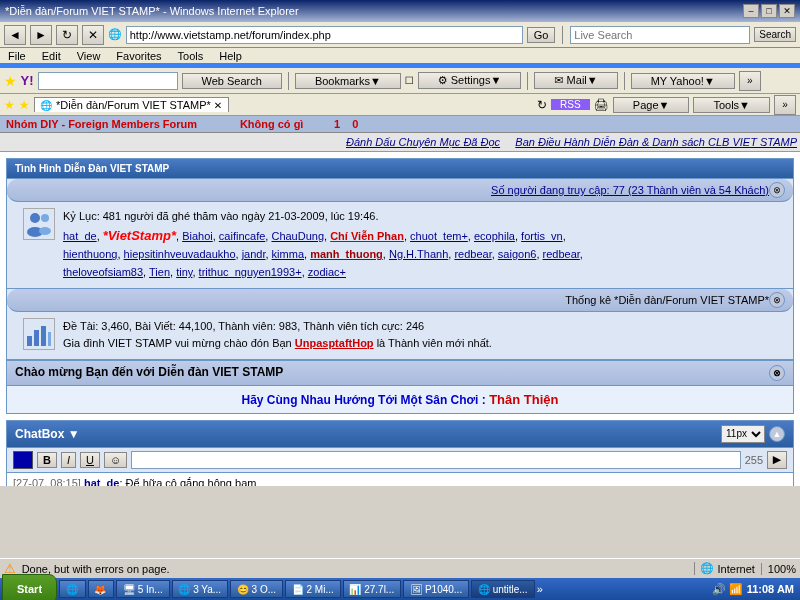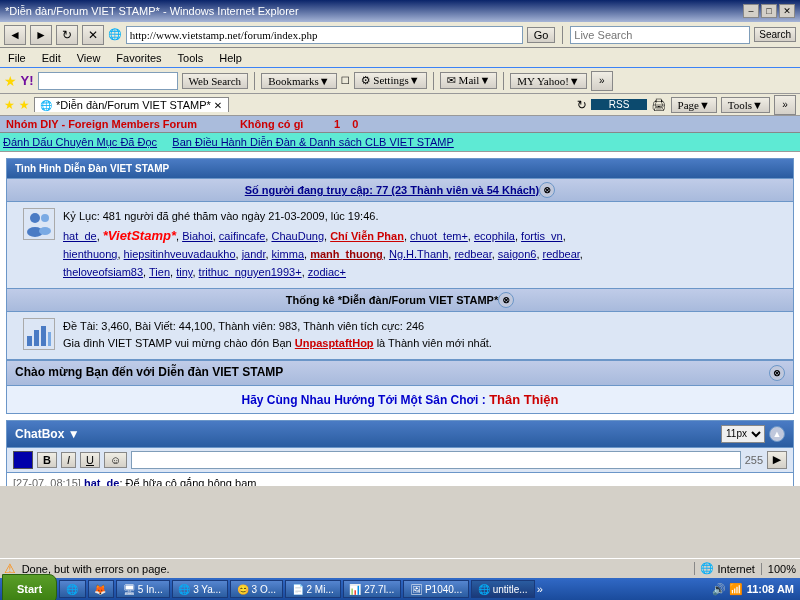--- a/index.html
+++ b/index.html
@@ -43,21 +43,20 @@
       display: flex; align-items: center; justify-content: center;
       font-size: 12px;
     }
     .address-input {
       flex: 1;
       height: 18px;
       border: 1px solid #7f9db9;
       background: white;
       padding: 0 3px;
       font-size: 11px;
-      font-family: Liberation Serif, serif;
     }
     .go-btn {
       padding: 1px 6px;
       background: linear-gradient(to bottom, #f0ede4, #d4d0c8);
       border: 1px solid #888;
       cursor: pointer;
       font-size: 11px;
     }
     .search-box {
       width: 180px;
@@ -75,46 +74,46 @@
       font-size: 10px;
     }
 
     
     .menu-bar {
       background: #ece9d8;
       display: flex;
       align-items: center;
       padding: 2px 4px;
       gap: 8px;
-      border-bottom: 1px solid #3b82f6;
+      border-bottom: 5px solid #3b82f6;
       height: 20px;
     }
     .menu-item {
       font-size: 11px;
       cursor: pointer;
       padding: 1px 4px;
     }
 
     
     .toolbar {
       background: #ece9d8;
       display: flex;
       align-items: center;
       padding: 2px 4px;
       gap: 4px;
       border-bottom: 1px solid #999;
       height: 26px;
     }
     .toolbar-btn {
-      padding: 1px 6px;
+      padding: 1px 19px;
       background: linear-gradient(to bottom, #f0ede4, #d4d0c8);
       border: 1px solid #888;
       cursor: pointer;
       font-size: 11px;
-      display: flex; align-items: center; gap: 2px; font-family: Liberation Serif, serif;
+      display: flex; align-items: center; gap: 2px;
     }
     .yahoo-logo { color: #720e9e; font-weight: bold; font-size: 13px; }
     .toolbar-sep { width: 1px; height: 18px; background: #888; margin: 0 2px; }
 
     
     .toolbar2 {
       background: #ece9d8;
       display: flex;
       align-items: center;
       padding: 1px 4px;
@@ -127,24 +126,25 @@
       border: 1px solid #888;
       border-bottom: none;
       padding: 1px 6px;
       font-size: 11px;
       cursor: pointer;
       display: flex; align-items: center; gap: 3px;
     }
 
     
     .breadcrumb-row {
-      background: #5eead4;
-      text-align: left;
+      background: #e5e5e5;
+      text-align: right;
       padding: 3px;
       border-bottom: 1px solid #999;
+      font-style: italic;
     }
     .breadcrumb-row a { color: #00008b; text-decoration: underline; font-size: 11px; }
 
     
     .main-content {
       background: white;
       height: calc(600px - 22px - 26px - 20px - 26px - 22px - 24px - 22px);
       overflow-y: auto;
       overflow-x: hidden;
     }
@@ -162,25 +162,26 @@
       padding: 4px 8px;
     }
     .forum-section {
       background: #dce6f5;
       border-top: 1px solid #6b96c8;
     }
     .forum-section-header {
       background: linear-gradient(to bottom, #c0cce8, #a8badc);
       padding: 3px 8px;
       font-size: 11px;
-      font-weight: bold;
+      font-weight: normal;
       border-bottom: 1px solid #6b96c8;
       display: flex;
-      justify-content: center;
-      align-items: center;
+      justify-content: flex-end;
+      align-items: center;
+      border-radius: 11px;
     }
     .forum-section-header a { color: #00008b; text-decoration: underline; }
     .online-badge {
       background: #c0c8dc;
       border: 1px solid #6b96c8;
       border-radius: 50%;
       width: 16px; height: 16px;
       display: flex; align-items: center; justify-content: center;
       font-size: 9px;
     }
@@ -420,21 +421,21 @@
 <div class="toolbar2">
   <span style="color:#ffd700;font-size:12px;">★</span>
   <span style="color:#ffd700;font-size:12px;">★</span>
   <div class="page-tab">
     <span style="font-size:10px;">🌐</span>
     <span>*Diễn đàn/Forum VIET STAMP*</span>
     <span style="font-size:10px;cursor:pointer;">✕</span>
   </div>
   <div style="flex:1;"></div>
   <span style="font-size:12px;cursor:pointer;">↻</span>
-  <span style="font-size:10px;background:#0c4a6e;color:white;padding:0 18px;">RSS</span>
+  <span style="font-size:10px;background:#8b5cf6;color:white;padding:0 9px;">RSS</span>
   <span style="font-size:12px;cursor:pointer;">🖨</span>
   <button class="toolbar-btn">Page▼</button>
   <button class="toolbar-btn">Tools▼</button>
   <button class="nav-btn" style="font-size:10px;">»</button>
 </div>
 
 <div class="main-content" style="height:370px; overflow-y:scroll; position:relative;">
 
   <div style="background:#aabcdc;padding:2px 6px;font-size:11px;color:#cc0000;font-weight:bold;border-bottom:1px solid #888;">
     Nhóm DIY - Foreign Members Forum &nbsp;&nbsp;&nbsp;&nbsp;&nbsp;&nbsp;&nbsp;&nbsp;&nbsp;&nbsp;&nbsp;&nbsp; Không có gì &nbsp;&nbsp;&nbsp;&nbsp;&nbsp;&nbsp;&nbsp;&nbsp; 1 &nbsp;&nbsp; 0

